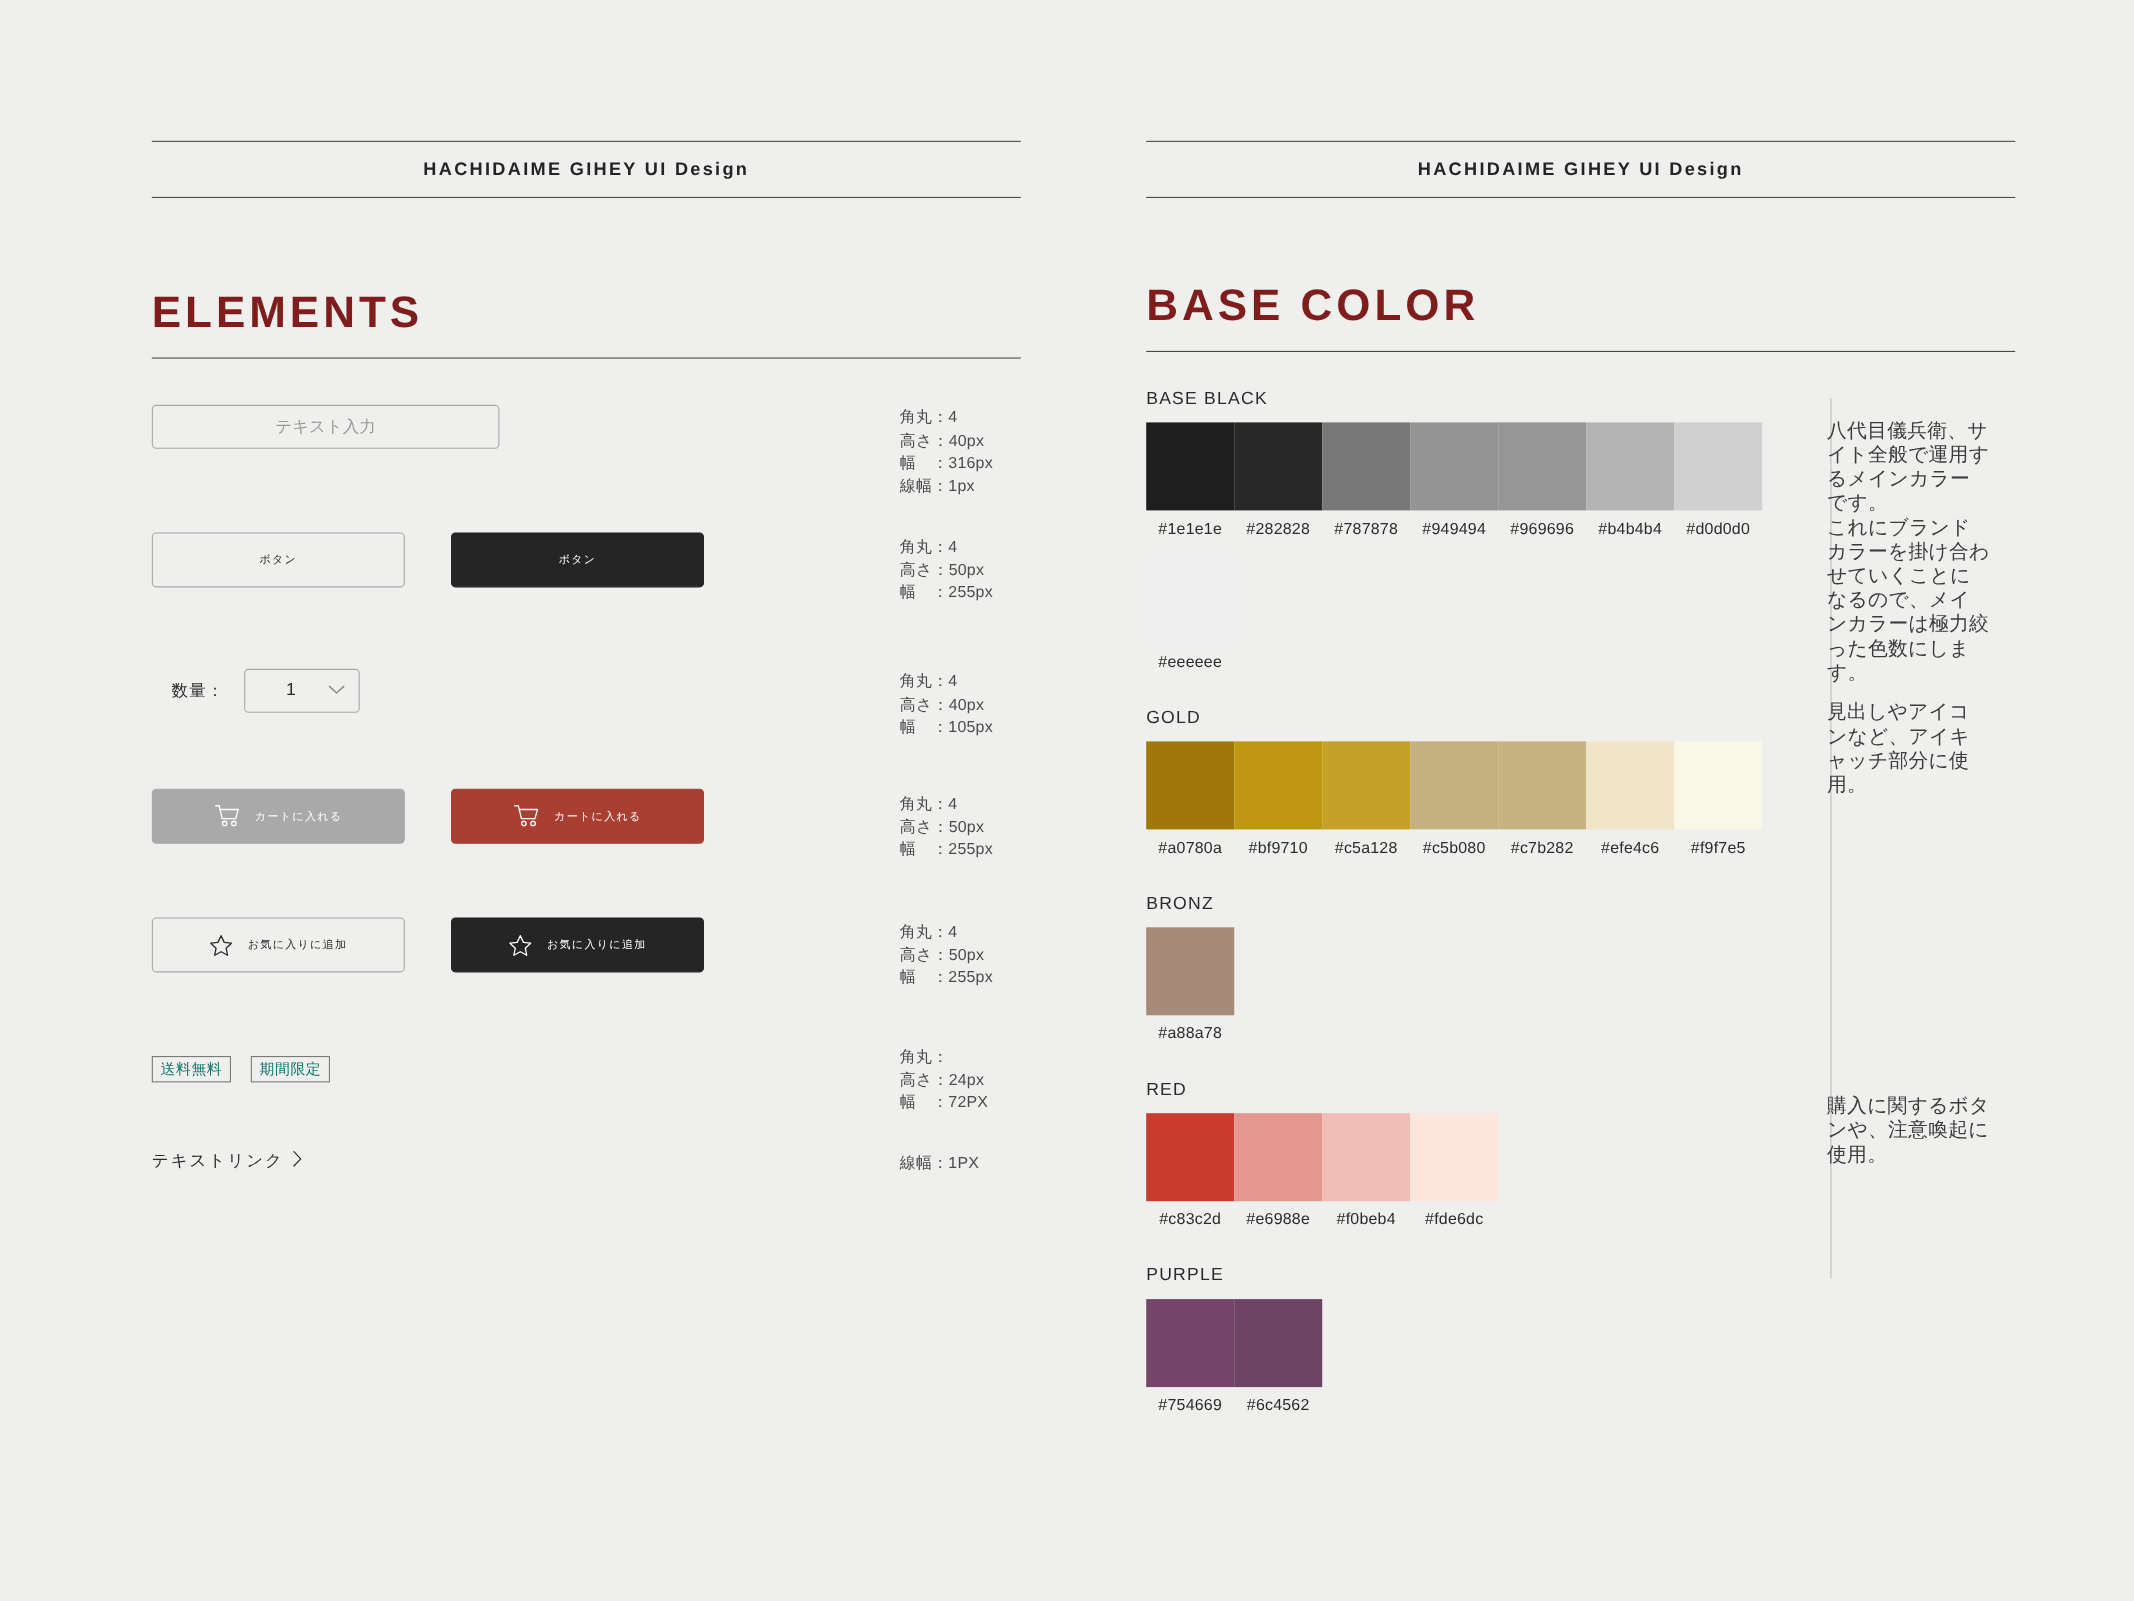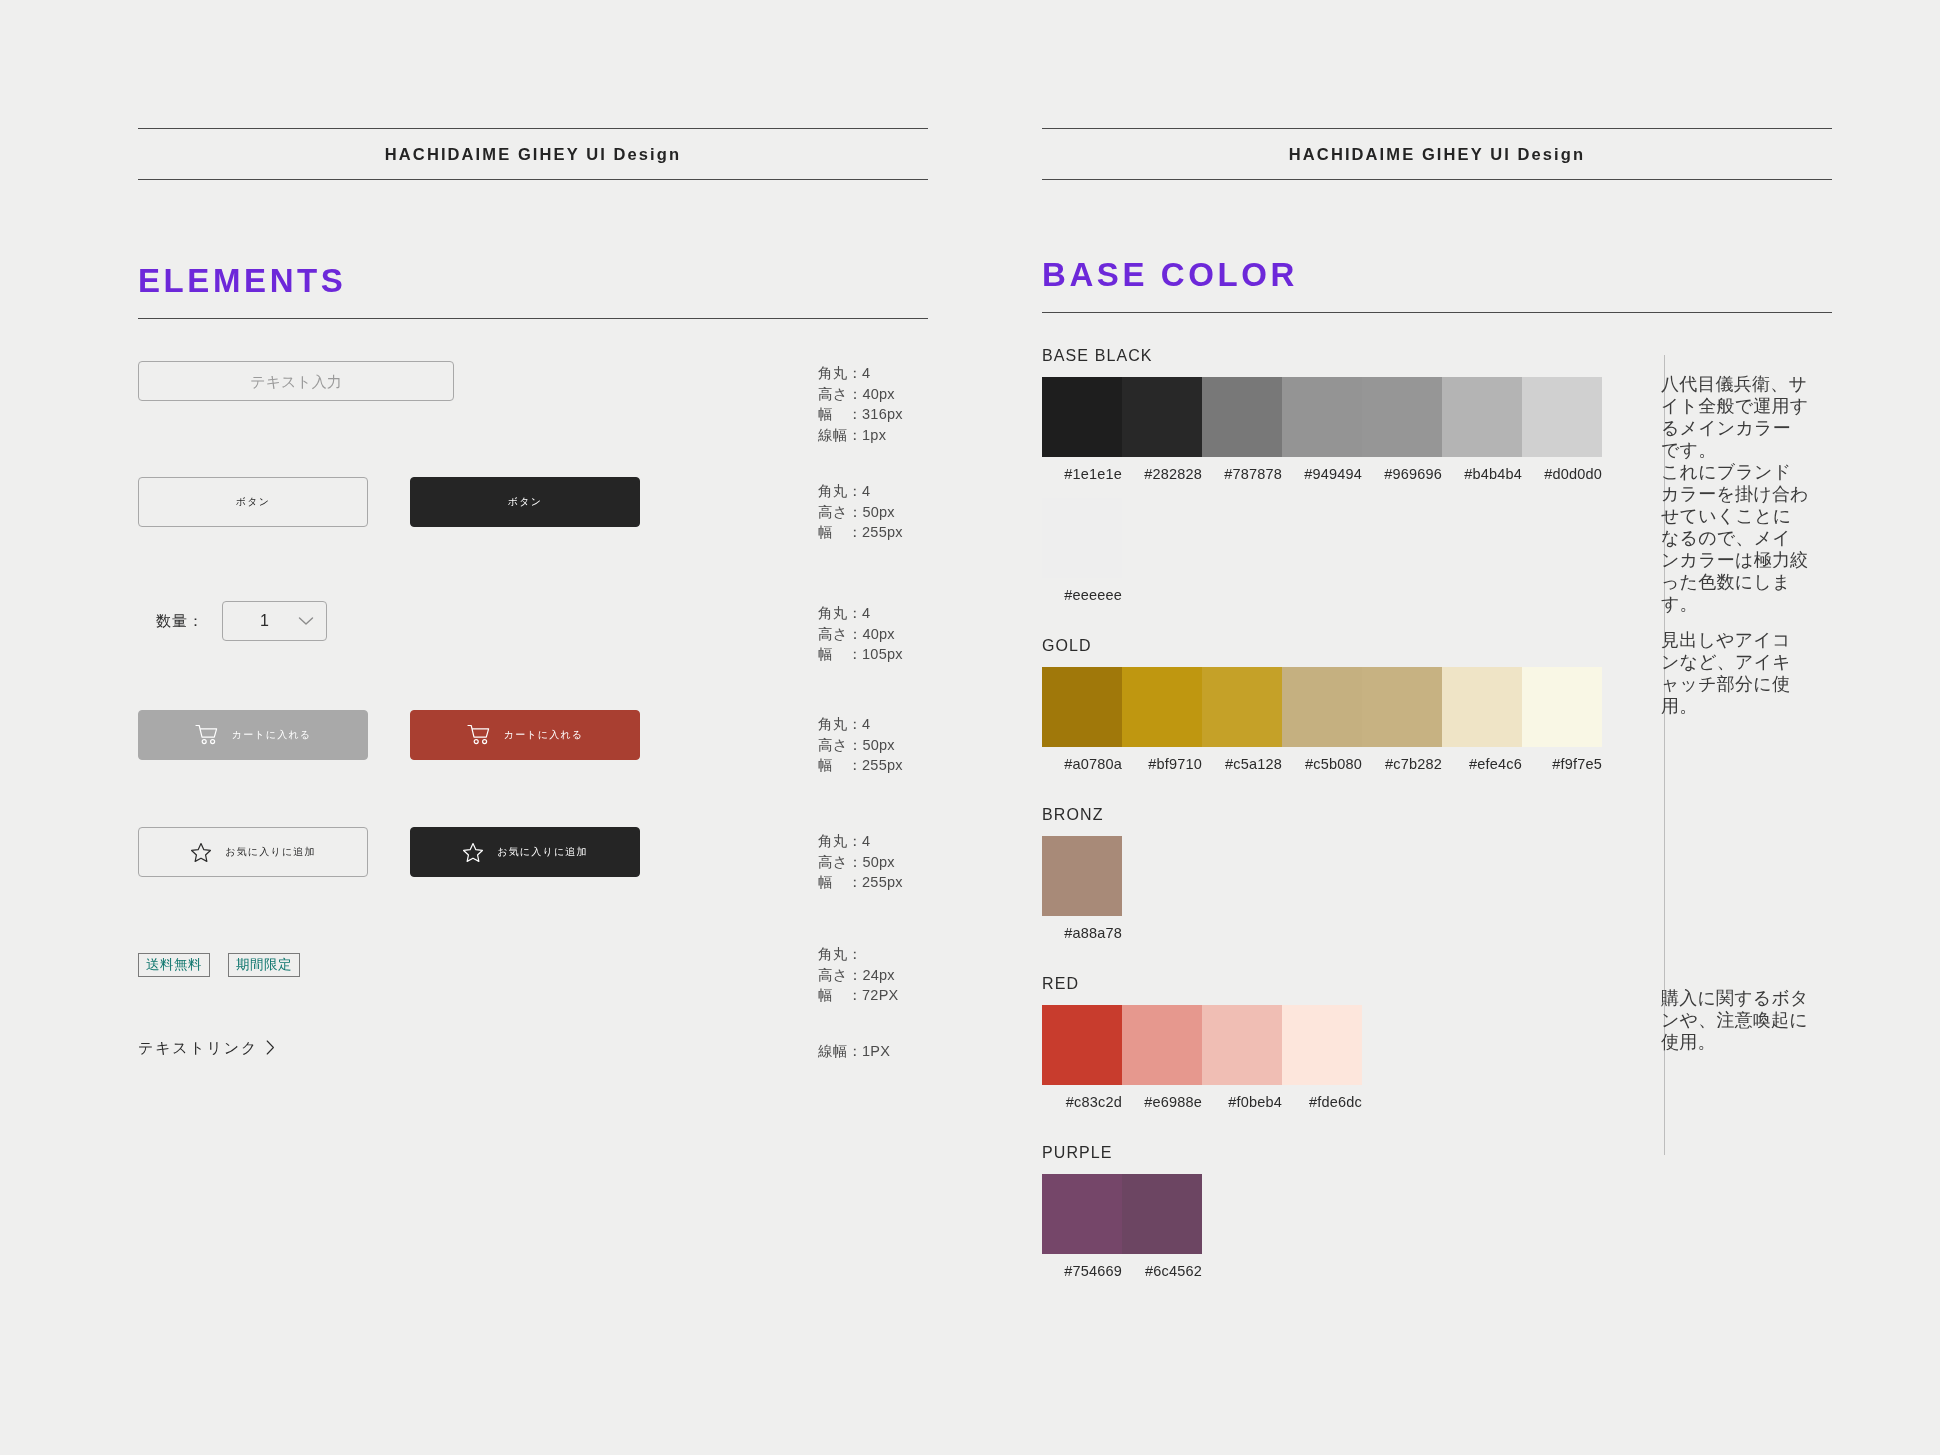--- a/index.html
+++ b/index.html
@@ -36,24 +36,24 @@
   }
   .brand-bar .brand-text {
     font-size: 16.5px;
     letter-spacing: 2.1px;
     font-weight: 700;
     color: #242424;
   }
 
   .section-title {
     margin-top: 82px;
-    font-size: 33px;
+    font-size: 40px;
     letter-spacing: 3.6px;
     font-weight: 700;
-    color: #6d28d9;
+    color: #7f1d1d;
     padding-bottom: 18px;
     border-bottom: 1px solid #4a4a4a;
   }
   .sheet-right .section-title { margin-top: 76px; }
 
   
   .elements-body { position: relative; margin-top: 42px; }
 
   .el-row { position: relative; display: flex; align-items: flex-start; }
 
@@ -177,21 +177,21 @@
     color: #2b2b2b;
     margin-bottom: 12px;
   }
   .swatch-row { display: flex; }
   .swatch { width: 80px; height: 80px; }
   .hex-row { display: flex; margin-top: 9px; }
   .hex {
     width: 80px;
     font-size: 14.5px;
     color: #2b2b2b;
-    text-align: right;
+    text-align: center;
     letter-spacing: 0.2px;
     white-space: nowrap;
   }
 
   
   .notes-divider {
     position: absolute;
     left: 622px;
     top: 8px;
     width: 1px;

